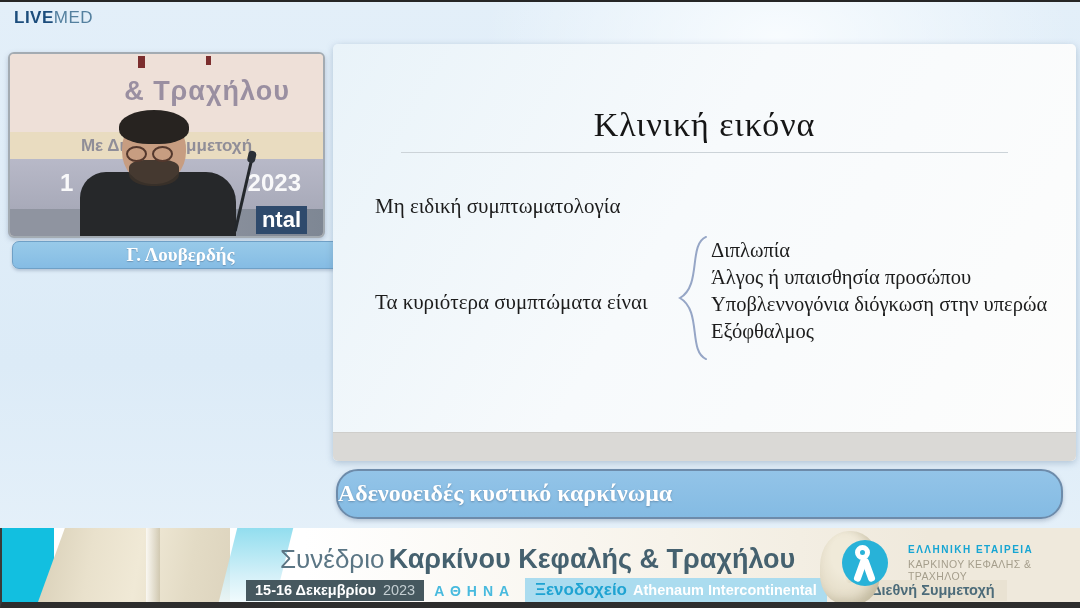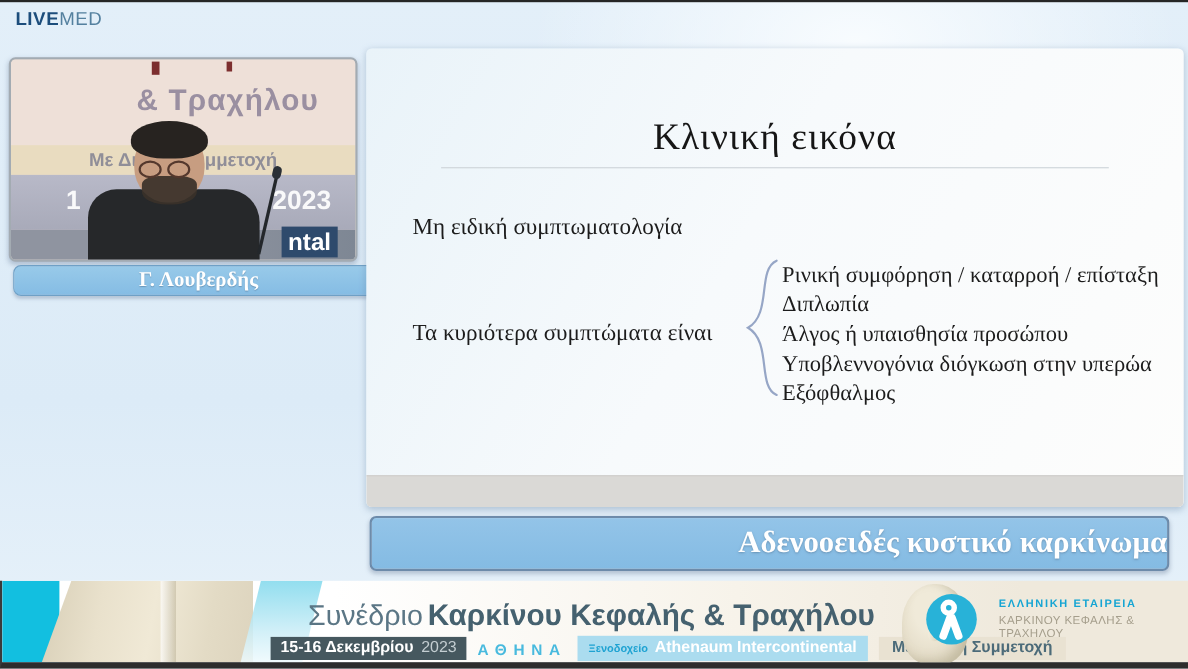--- a/index.html
+++ b/index.html
@@ -93,23 +93,23 @@
     position:absolute; left:378px; top:193px; width:360px;
     font-family:"Liberation Serif", serif; font-size:20.5px; line-height:27px; color:#1c1c1c;
     list-style:none;
   }
   .slide-footerbar { position:absolute; left:0; bottom:0; width:100%; height:29px;
     background:#dad9d6; border-top:1px solid #cfcecb; }
 
   
   .topic-bar {
     position:absolute; left:336px; top:469px; width:727px; height:50px;
-    background:linear-gradient(180deg,#93c4e8,#84bbe3); border:2px solid #6d8baa; border-radius:6px;
-    color:#ffffff; font-family:"Liberation Serif", serif; font-weight:bold; font-size:28px;
-    text-align:right; line-height:45px; text-shadow:0 1px 2px rgba(70,100,130,.5);
+    background:linear-gradient(180deg,#93c4e8,#84bbe3); border:2px solid #6d8baa; border-radius:22px;
+    color:#ffffff; font-family:"Liberation Serif", serif; font-weight:bold; font-size:24px;
+    text-align:left; line-height:45px; text-shadow:0 1px 2px rgba(70,100,130,.5);
     box-shadow:0 2px 4px rgba(90,110,140,.35);
   }
 
   
   .banner {
     position:absolute; left:0; top:528px; width:1080px; height:80px;
     border-bottom:6px solid #2d2d2d; border-left:2px solid #3a3a3a;
     background:linear-gradient(90deg,#ffffff 28%,#f7f3ea 62%,#efe9dc 86%);
     overflow:hidden;
   }
@@ -127,21 +127,21 @@
     transform:skewX(-14deg); opacity:.85;
   }
   .banner-title { position:absolute; left:278px; top:16px; white-space:nowrap; }
   .banner-title .prefix { font-size:26px; font-weight:normal; color:#5b7685; }
   .banner-title .main   { font-size:27px; font-weight:bold;   color:#45616f; }
   .banner-meta { position:absolute; left:244px; top:50px; display:flex; align-items:center; gap:10px; white-space:nowrap; }
   .date-badge { background:#46585f; color:#ffffff; font-size:14.5px; font-weight:bold; padding:2px 9px 3px; }
   .date-badge .year { color:#c4ced2; font-weight:normal; margin-left:7px; }
   .city { color:#48bade; font-size:14px; font-weight:bold; letter-spacing:6px; }
   .hotel-badge { background:#abdcef; padding:2px 10px 3px; }
-  .hotel-badge .lbl { font-size:10px; font-weight:bold; color:#1fa3d2; margin-right:6px;text-align:center; }
+  .hotel-badge .lbl { font-size:17px; font-weight:bold; color:#1fa3d2; margin-right:6px;text-align:center; }
   .hotel-badge .nm  { font-size:14.5px; font-weight:bold; color:#ffffff; }
   .part-badge { background:#e9e2d2; color:#4c6b79; font-size:14.5px; font-weight:bold; padding:2px 12px 3px; }
   .statue-head {
     position:absolute; left:818px; top:3px; width:60px; height:73px;
     background:radial-gradient(ellipse at 42% 32%, #f0ead9 28%, #e3dbc6 68%, #d5ccb2 100%);
     border-radius:48% 48% 40% 40%; box-shadow:inset -6px -4px 10px rgba(150,140,110,.35);
   }
   .statue-head::after { content:""; position:absolute; left:24px; top:16px; width:10px; height:36px;
     background:linear-gradient(90deg,#f2ecdb,#d8cfb6); border-radius:5px; }
   .society { position:absolute; left:840px; top:12px; display:flex; align-items:center; gap:20px; }
@@ -187,21 +187,20 @@
 
   <div class="slide">
     <div class="slide-title">Κλινική εικόνα</div>
     <div class="title-rule"></div>
     <div class="slide-intro">Μη ειδική συμπτωματολογία</div>
     <div class="symptoms-label">Τα κυριότερα συμπτώματα είναι</div>
     <svg class="brace" viewBox="0 0 34 130" preserveAspectRatio="none">
       <path d="M31,3 C13,11 27,52 5,65 C27,78 13,119 31,127" fill="none" stroke="#96a6c6" stroke-width="2" stroke-linecap="round"></path>
     </svg>
     <ul class="symptom-list">
-      <li>Ρινική συμφόρηση / καταρροή / επίσταξη</li>
       <li>Διπλωπία</li>
       <li>Άλγος ή υπαισθησία προσώπου</li>
       <li>Υποβλεννογόνια διόγκωση στην υπερώα</li>
       <li>Εξόφθαλμος</li>
     </ul>
     <div class="slide-footerbar"></div>
   </div>
 
   <div class="topic-bar">Αδενοοειδές κυστικό καρκίνωμα</div>
 

